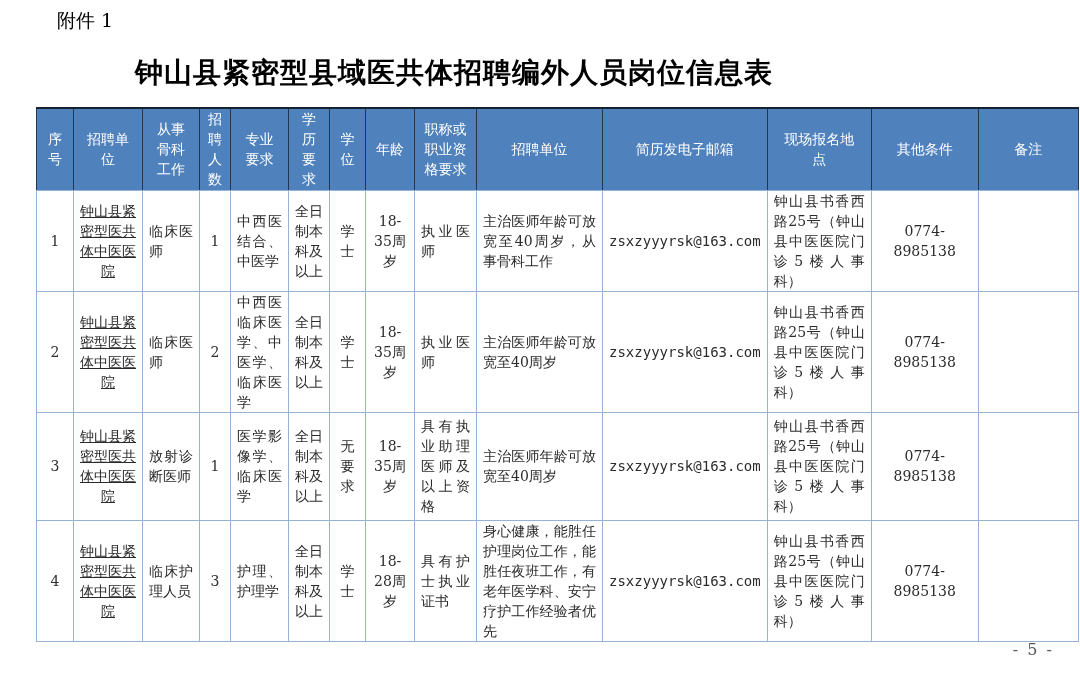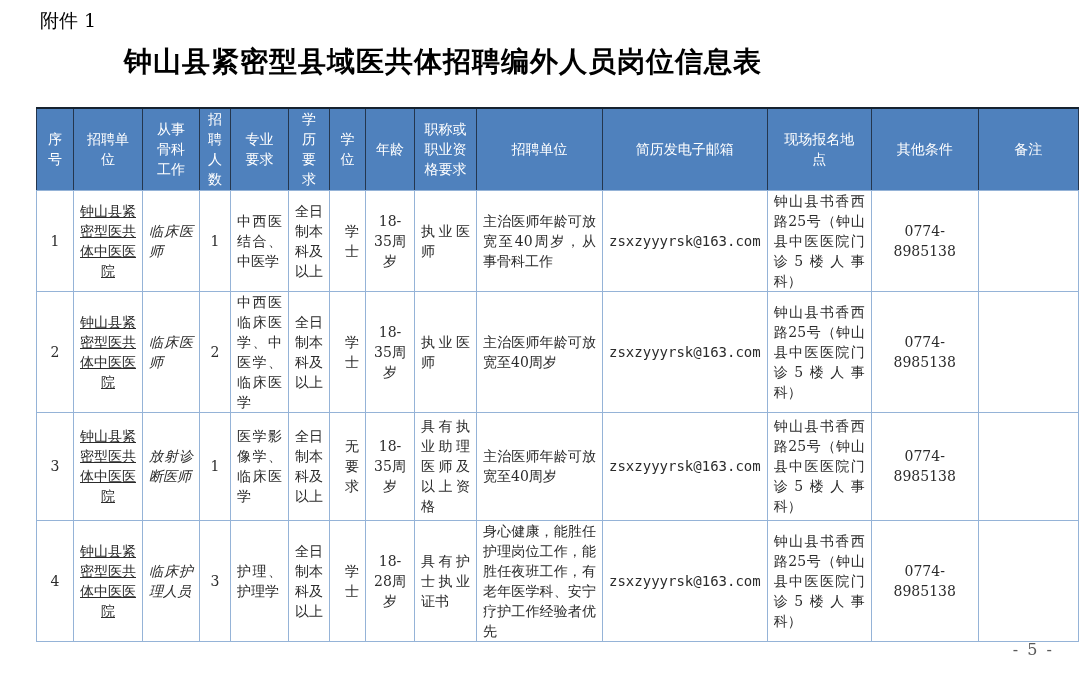--- a/index.html
+++ b/index.html
@@ -1,23 +1,23 @@
 <!DOCTYPE html>
 <html><head>
 <meta charset="utf-8">
 <style>
   html,body{margin:0;padding:0;}
   body{
     width:1080px;height:683px;position:relative;background:#ffffff;
     font-family:"DejaVu Serif","Liberation Serif",serif;color:#262626;
     overflow:hidden;
   }
-  .attachment{position:absolute;left:40px;top:8px;font-size:19px;color:#000;}
+  .attachment{position:absolute;left:57px;top:8px;font-size:19px;color:#000;}
   .title{
-    position:absolute;left:0;top:38px;width:876px;margin:5px;
+    position:absolute;left:0;top:38px;width:876px;margin:16px;
     text-align:center;font-size:28px;font-weight:700;color:#000;letter-spacing:1px;
   }
   table.job{
     position:absolute;left:36px;top:107px;
     border-collapse:collapse;table-layout:fixed;
   }
   table.job th{
     background:#4f81bd;color:#fff;font-weight:400;font-size:14px;line-height:20px;
     border:1px solid #24364e;border-top:2px solid #16222f;border-bottom:1px solid #95b3d7;
     padding:0 8px;text-align:center;vertical-align:middle;overflow:hidden;
@@ -28,24 +28,24 @@
     padding:0 6px;vertical-align:middle;overflow:hidden;color:#2b2b2b;
   }
   thead tr{height:82px;}
   tr.r0{height:92px;}
   tr.r1{height:118px;}
   tr.r2{height:108px;}
   tr.r3{height:99px;}
   td.c-seq,td.c-count,td.c-degree,td.c-phone{text-align:center;}
   td.c-age{text-align:center;padding:0 7px;}
   td.c-unit{text-align:justify;text-align-last:center;padding:0 5px;text-decoration:underline;}
-  td.c-pos{text-align:justify;text-align-last:left;padding:0 6px;font-style:italic;}
+  td.c-pos{text-align:justify;text-align-last:left;padding:0 6px;}
   td.c-major{text-align:justify;text-align-last:left;padding:0 6px;}
   td.c-edu{text-align:justify;text-align-last:left;padding:0 5px;}
-  td.c-degree{padding:0 5px;text-align:right;}
+  td.c-degree{padding:0 5px;}
   td.c-qual{text-align:justify;text-align-last:left;padding:0 8px;}
   td.c-other{text-align:justify;text-align-last:left;padding:0 8px;}
   td.c-email{text-align:center;font-family:"DejaVu Sans Mono","Liberation Mono",monospace;font-size:11px;padding:0 3px;}
   td.c-location{text-align:justify;text-align-last:left;padding:0 2px;}
   td.c-remark{}
   .page-number{
     position:absolute;right:26px;top:640px;font-size:16px;color:#595959;
     letter-spacing:2px;
   }
 </style>

